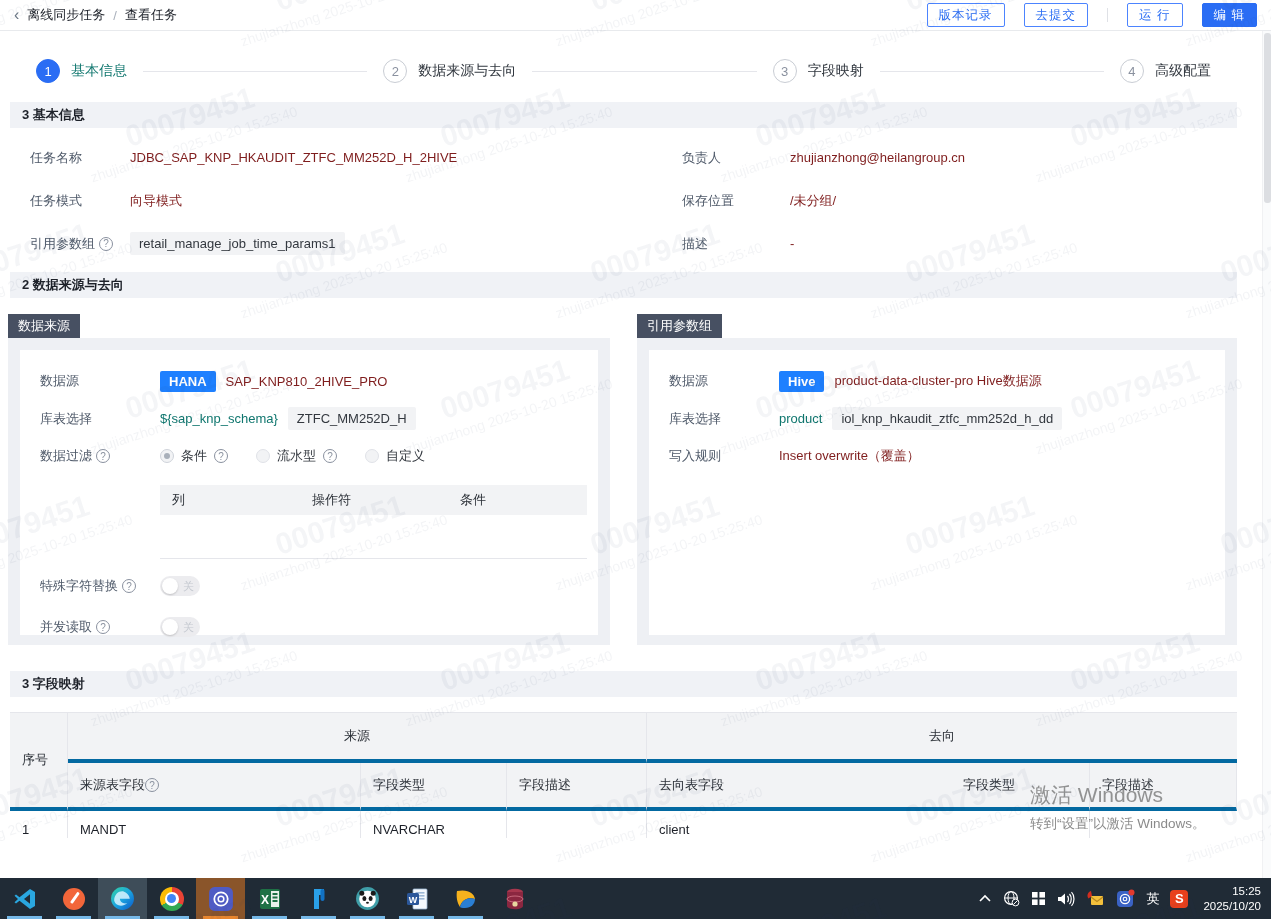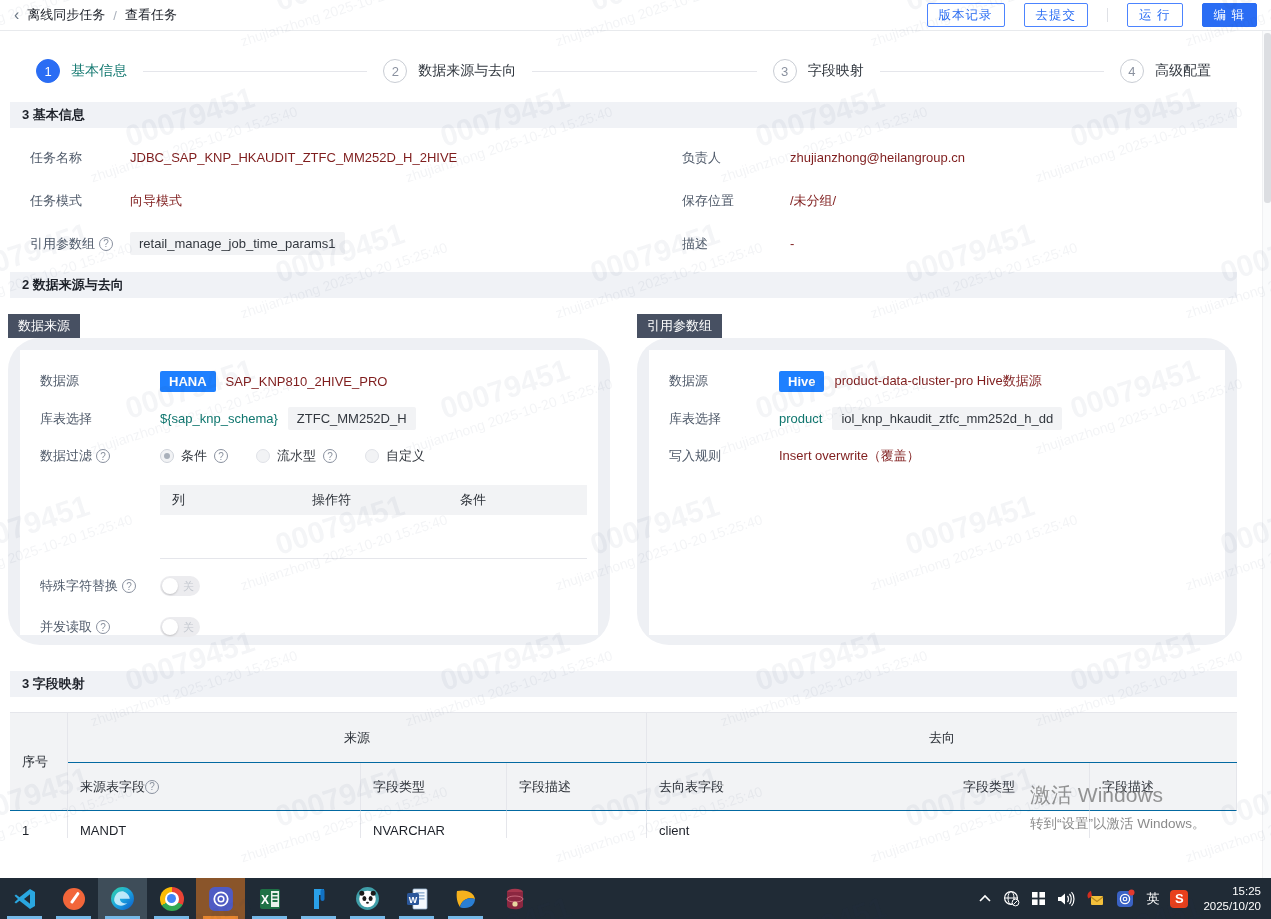--- a/index.html
+++ b/index.html
@@ -34,42 +34,42 @@
   
   .info-col{position:absolute;z-index:2;}
   .info-row{display:flex;align-items:center;height:43px;}
   .ilabel{width:100px;color:#4e5969;display:flex;align-items:center;gap:4px;flex:none;}
   .col-right .ilabel{width:108px;}
   .ivalue{color:#7f1d1d;}
   .tag{background:#f2f3f5;padding:4px 9px;border-radius:2px;color:#33383f;}
   .help{display:inline-flex;width:14px;height:14px;border:1px solid #8a919f;border-radius:50%;color:#8a919f;font-size:10px;align-items:center;justify-content:center;flex:none;}
   
   .ptab{position:absolute;top:314px;height:24px;background:#475062;color:#fff;font-size:13px;display:flex;align-items:center;padding:0 10px;z-index:3;}
-  .panel{position:absolute;top:338px;height:307px;background:#eef0f4;z-index:2;border-radius:32px;}
+  .panel{position:absolute;top:338px;height:307px;background:#eef0f4;z-index:2;}
   .card{position:absolute;left:12px;top:12px;right:12px;bottom:10px;background:#fff;padding:20px 0 0 20px;}
   .crow{display:flex;align-items:center;margin-bottom:15px;min-height:22px;}
   .clabel{width:120px;color:#4e5969;display:flex;align-items:center;gap:4px;flex:none;}
   .badge{background:#1e80ff;color:#fff;font-weight:bold;padding:3px 9px;border-radius:2px;margin-right:10px;}
   .plain{margin-right:10px;color:#0f766e;}
   .radios{display:flex;align-items:center;gap:28px;}
   .radio{display:flex;align-items:center;gap:7px;color:#33383f;cursor:pointer;}
   .rdot{width:14px;height:14px;border-radius:50%;background:#f2f3f5;border:1px solid #e0e2e8;position:relative;flex:none;}
   .radio.sel .rdot{border-color:#cfd3da;}
   .radio.sel .rdot:after{content:"";position:absolute;left:3px;top:3px;width:6px;height:6px;border-radius:50%;background:#a9b0ba;}
   .ftable{width:427px;margin-left:120px;margin-bottom:16px;}
   .fhead{display:grid;grid-template-columns:140px 148px 139px;background:#f2f3f5;height:30px;align-items:center;}
   .fhead div{padding-left:12px;color:#2c3138;}
   .fbody{height:44px;border-bottom:1px solid #e5e6eb;background:#fff;}
   .toggle{width:40px;height:20px;border-radius:10px;background:#ececef;position:relative;cursor:pointer;flex:none;}
   .knob{position:absolute;left:2px;top:2px;width:16px;height:16px;border-radius:50%;background:#fff;box-shadow:0 1px 2px rgba(0,0,0,.18);}
   .tstate{position:absolute;right:6px;top:3px;font-size:11px;color:#c6cad1;}
   
   .mapwrap{position:absolute;top:712px;left:10px;width:1227px;height:126px;overflow:hidden;z-index:2;border-top:1px solid #e5e6eb;}
   .mapgrid{display:grid;grid-template-columns:58px 293px 146px 140px 304px 139px 147px;grid-template-rows:50px 48px 40px;width:1227px;}
-  .mcell{border-right:1px solid #e5e6eb;border-bottom:1px solid #0369a1;display:flex;align-items:center;padding-left:12px;background:#fff;}
+  .mcell{border-right:1px solid #e5e6eb;border-bottom:4px solid #0369a1;display:flex;align-items:center;padding-left:12px;background:#fff;}
   .mcell:nth-child(7n){border-right:none;}
   .mhead{background:#f2f3f5;color:#2c3138;}
   .mgroup{justify-content:center;padding-left:0;}
   .midx{grid-row:1 / span 2;}
   
   .activate{position:absolute;left:1030px;top:781px;z-index:40;pointer-events:none;}
   .act1{font-size:21px;color:rgba(118,118,118,.78);}
   .act2{font-size:13.5px;color:rgba(118,118,118,.85);margin-top:6px;}
   
   .scrollbar{position:absolute;right:0;top:31px;width:9px;height:847px;background:#fafbfc;border-left:1px solid #f0f1f3;z-index:6;}

